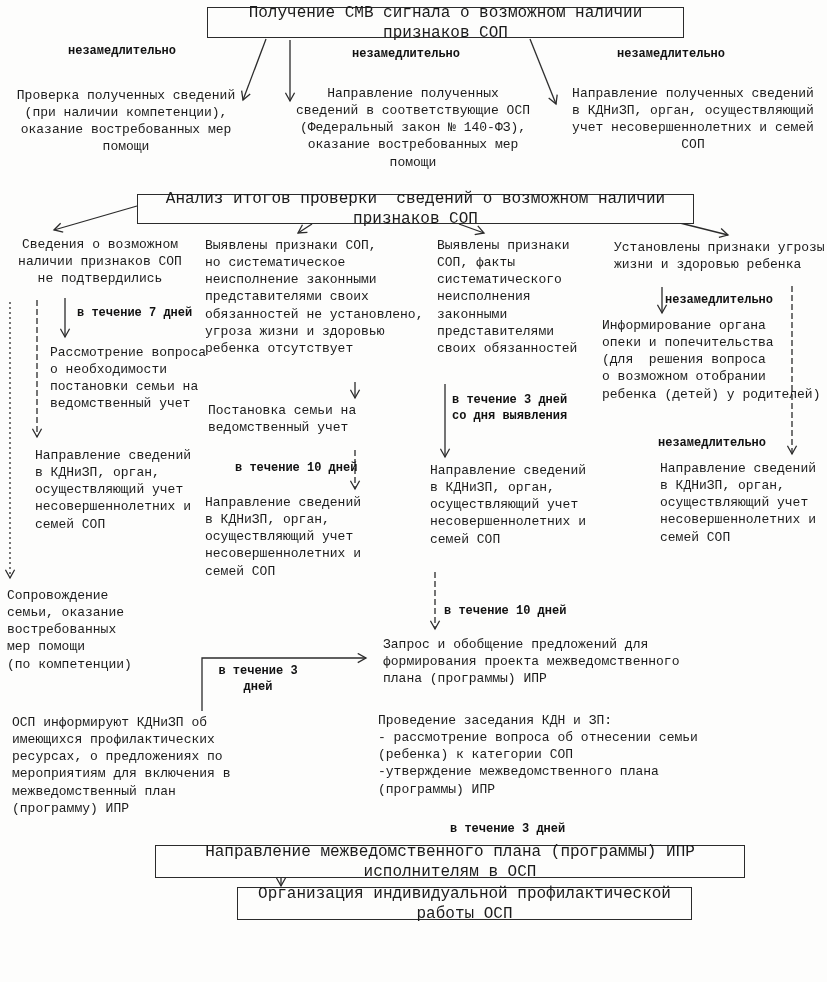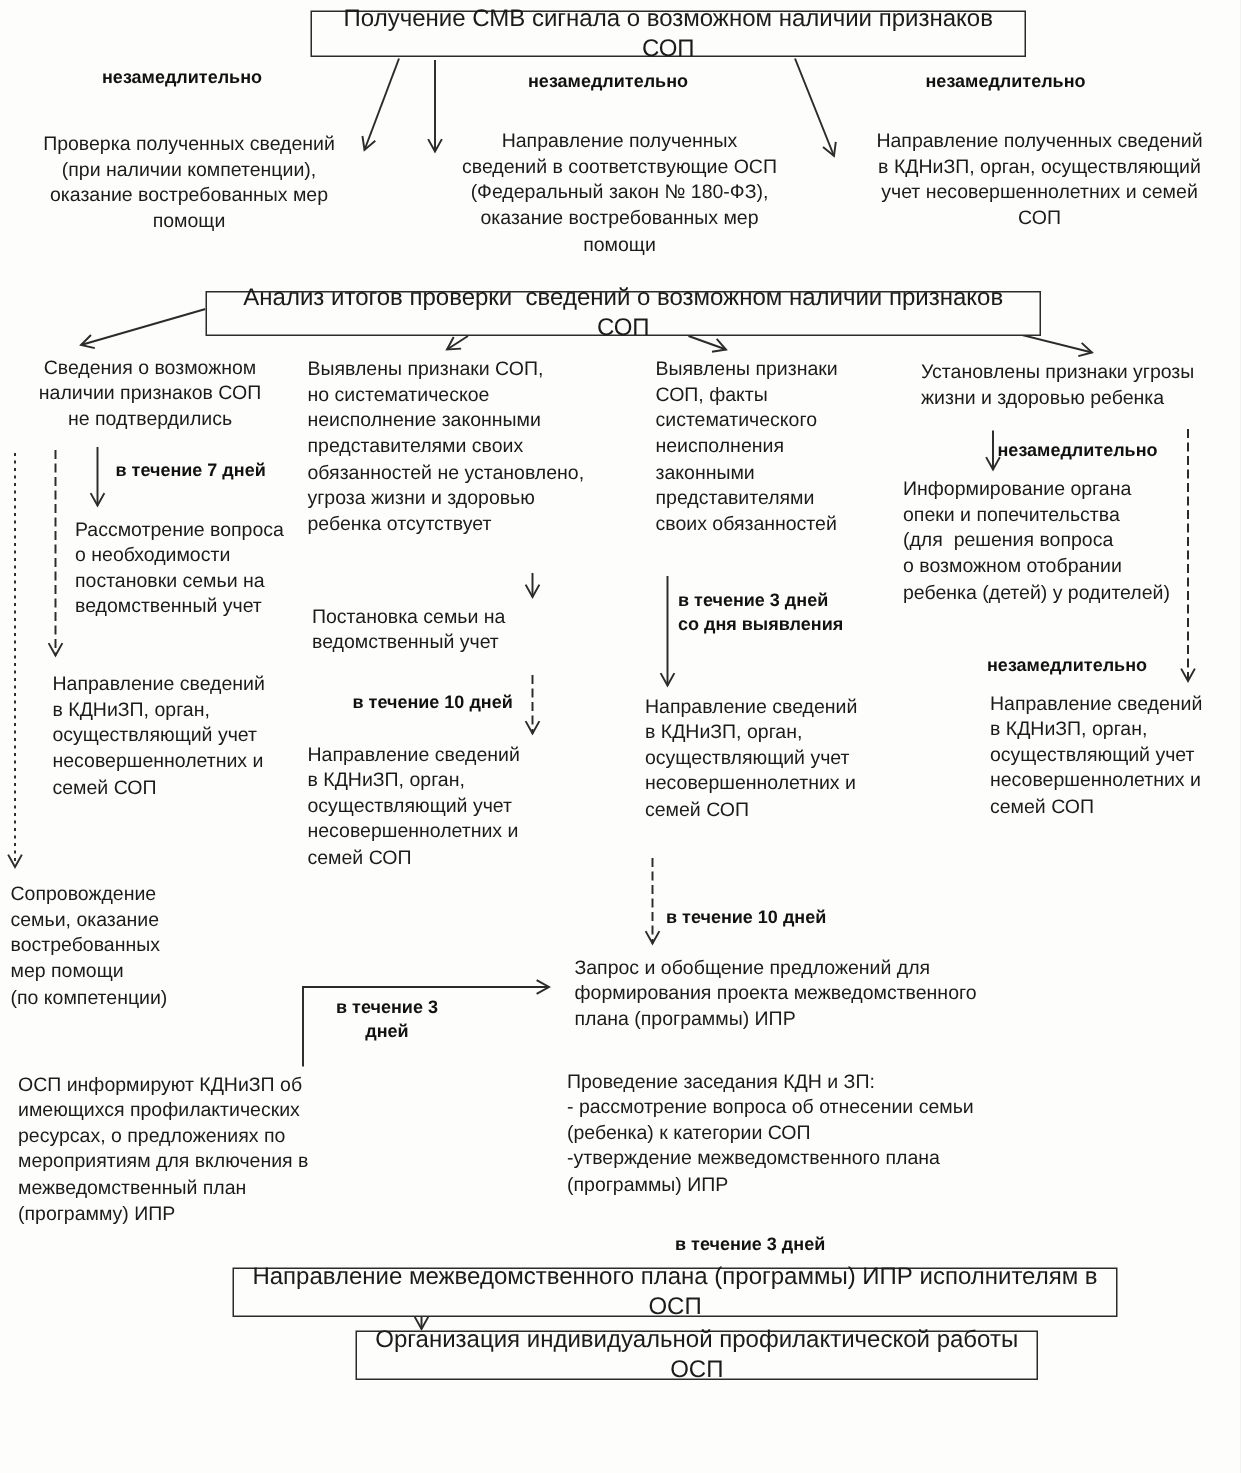--- a/index.html
+++ b/index.html
@@ -1,19 +1,19 @@
 <!DOCTYPE html>
 <html><head>
 <meta charset="utf-8">
 <style>
   html,body{margin:0;padding:0;background:#e9e9e7;}
   #canvas{
     position:relative;width:827px;height:982px;margin:0 auto;
     background:#fdfdfc;overflow:hidden;
-    font-family:Liberation Sans, sans-serif;color:#1b1b1b;
+    font-family:Liberation Mono, monospace;color:#1b1b1b;
   }
   #arrows{position:absolute;left:0;top:0;z-index:1;}
   .t{
     position:absolute;z-index:2;
     font-size:13px;line-height:1.32;white-space:pre-wrap;
   }
   .c{text-align:center;}
   .b{font-weight:bold;font-size:12px;color:#111;}
   .box{
     position:absolute;z-index:2;box-sizing:border-box;
@@ -63,21 +63,21 @@
   <div class="t b" style="left:68px;top:44px;">незамедлительно</div>
   <div class="t b" style="left:352px;top:47px;">незамедлительно</div>
   <div class="t b" style="left:617px;top:47px;">незамедлительно</div>
 
   <div class="t c" style="left:6px;top:87px;width:240px;">Проверка полученных сведений
 (при наличии компетенции),
 оказание востребованных мер
 помощи</div>
   <div class="t c" style="left:280px;top:85px;width:266px;">Направление полученных
 сведений в соответствующие ОСП
-(Федеральный закон № 180-ФЗ),
+(Федеральный закон № 140-ФЗ),
 оказание востребованных мер
 помощи</div>
   <div class="t c" style="left:563px;top:85px;width:260px;">Направление полученных сведений
 в КДНиЗП, орган, осуществляющий
 учет несовершеннолетних и семей
 СОП</div>
 
   <div class="box" style="left:137px;top:194px;width:557px;height:30px;">
     <span>Анализ итогов проверки  сведений о возможном наличии признаков СОП</span>
   </div>

